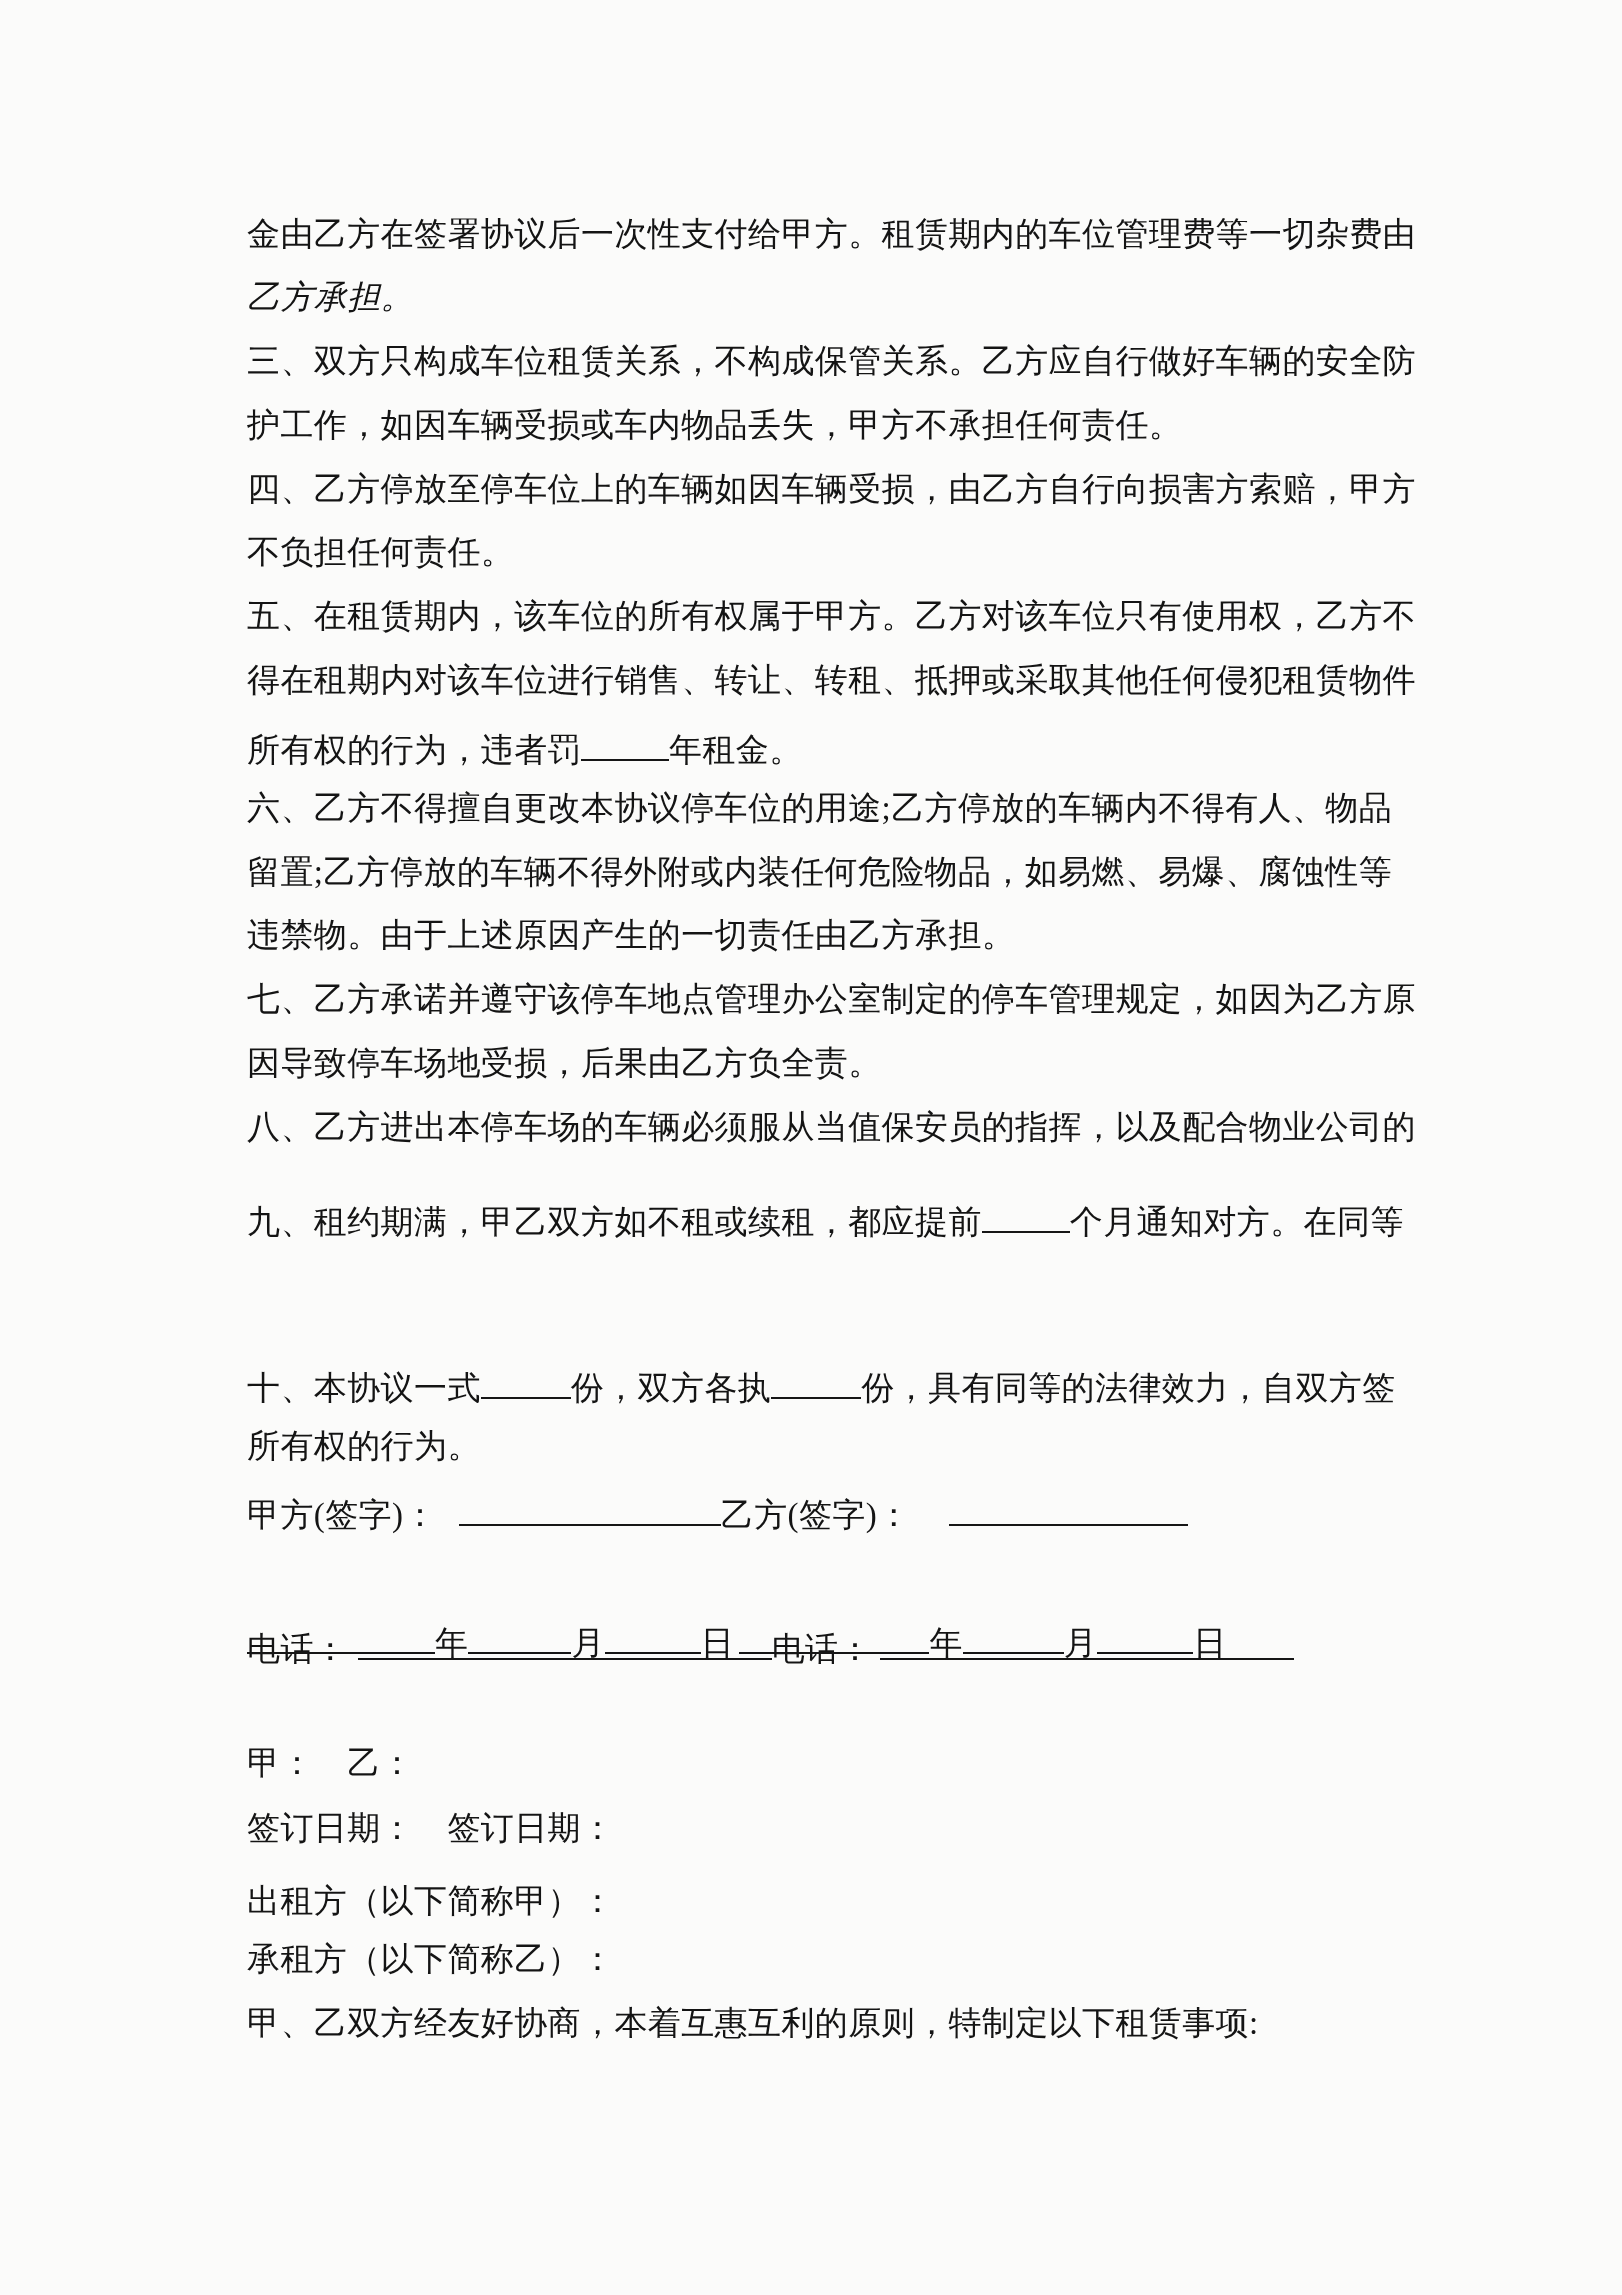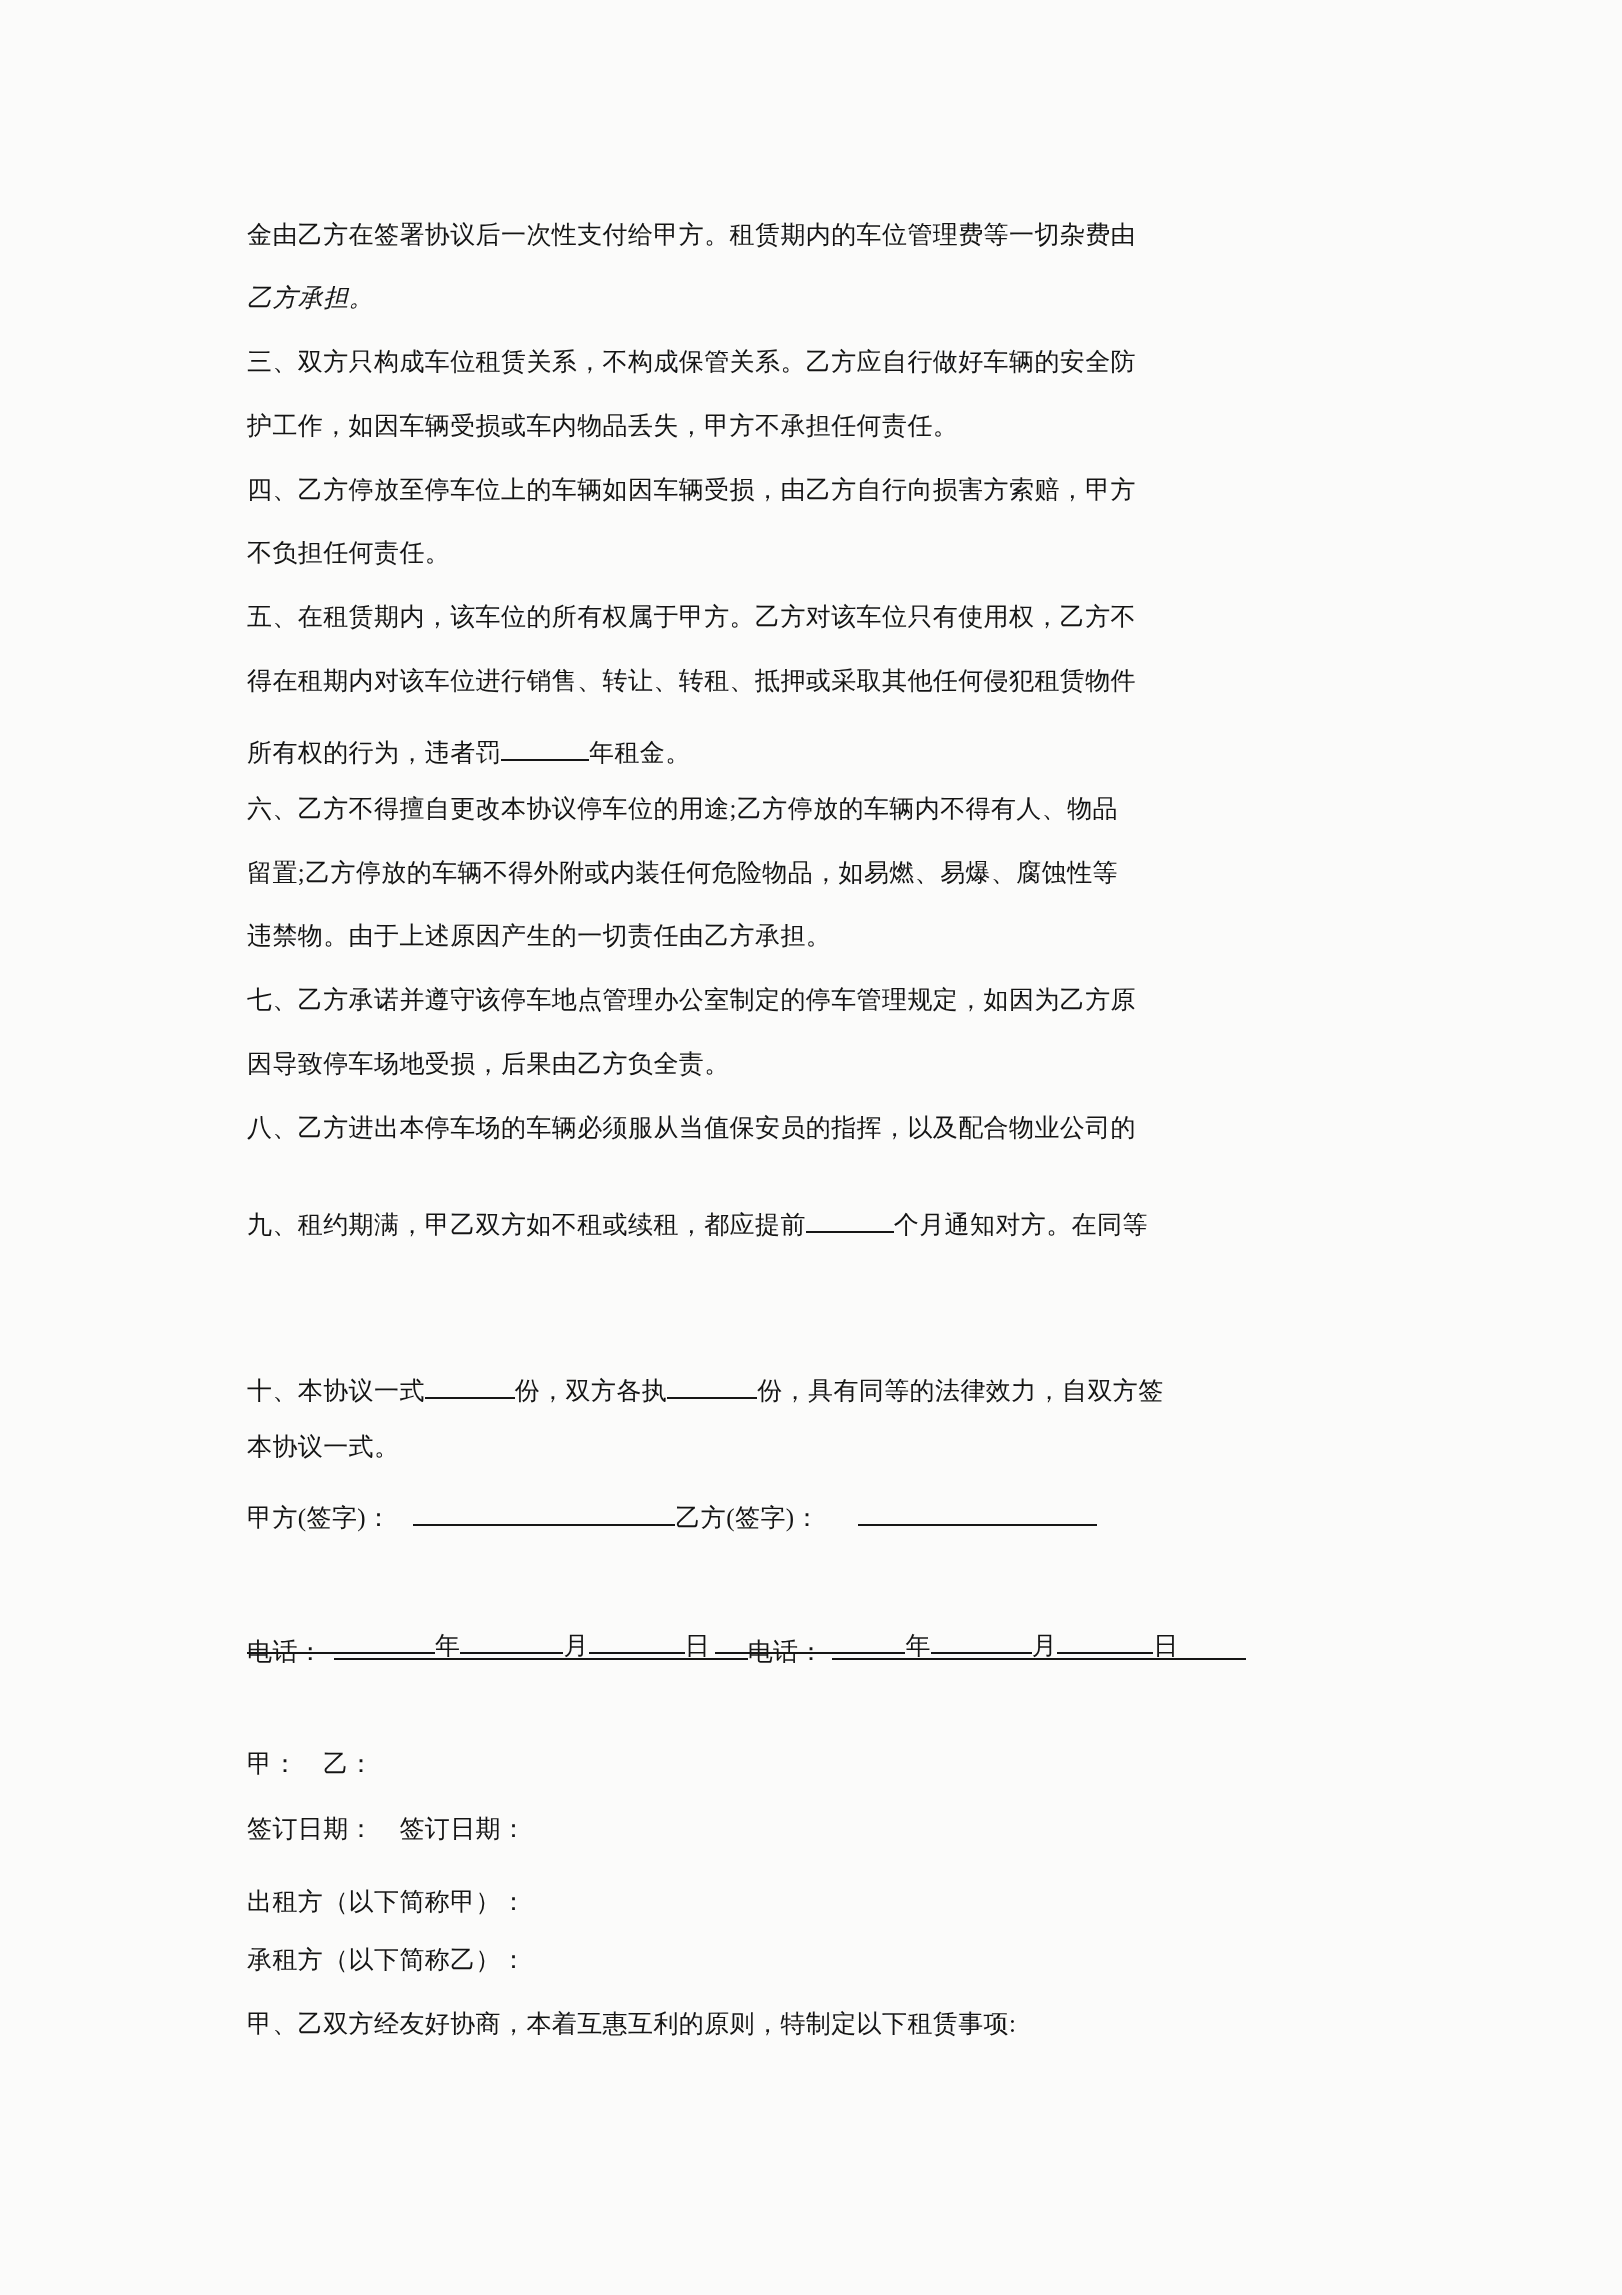--- a/index.html
+++ b/index.html
@@ -28,21 +28,21 @@
     top: 0;
     width: 1131px;
     height: 2295px;
   }
   .line {
     position: absolute;
     left: 0;
     width: 100%;
     height: 41px;
     line-height: 39px;
-    font-size: 25px;
+    font-size: 33px;
     letter-spacing: 0.4px;
     white-space: nowrap;
     color: #141414;
   }
   .blank {
     display: inline-block;
     height: 34px;
     border-bottom: 2px solid #161616;
     vertical-align: baseline;
   }
@@ -63,21 +63,21 @@
       <div class="line" style="top: 661px;"><span class="seg">得在租期内对该车位进行销售、转让、转租、抵押或采取其他任何侵犯租赁物件</span></div>
       <div class="line" style="top: 725px;"><span class="seg">所有权的行为，违者罚</span><span class="blank" style="width: 88px;"></span><span class="seg">年租金。</span></div>
       <div class="line" style="top: 789px;"><span class="seg">六、乙方不得擅自更改本协议停车位的用途;乙方停放的车辆内不得有人、物品</span></div>
       <div class="line" style="top: 853px;"><span class="seg">留置;乙方停放的车辆不得外附或内装任何危险物品，如易燃、易爆、腐蚀性等</span></div>
       <div class="line" style="top: 916px;"><span class="seg">违禁物。由于上述原因产生的一切责任由乙方承担。</span></div>
       <div class="line" style="top: 980px;"><span class="seg">七、乙方承诺并遵守该停车地点管理办公室制定的停车管理规定，如因为乙方原</span></div>
       <div class="line" style="top: 1044px;"><span class="seg">因导致停车场地受损，后果由乙方负全责。</span></div>
       <div class="line" style="top: 1108px;"><span class="seg">八、乙方进出本停车场的车辆必须服从当值保安员的指挥，以及配合物业公司的</span></div>
       <div class="line" style="top: 1197px;"><span class="seg">九、租约期满，甲乙双方如不租或续租，都应提前</span><span class="blank" style="width: 88px;"></span><span class="seg">个月通知对方。在同等</span></div>
       <div class="line" style="top: 1363px;"><span class="seg">十、本协议一式</span><span class="blank" style="width: 90px;"></span><span class="seg">份，双方各执</span><span class="blank" style="width: 90px;"></span><span class="seg">份，具有同等的法律效力，自双方签</span></div>
-      <div class="line" style="top: 1427px;"><span class="seg">本协议一式。</span></div>
+      <div class="line" style="top: 1427px;"><span class="seg">所有权的行为。</span></div>
       <div class="line" style="top: 1490px;"><span class="seg">甲方(签字)：</span><span class="blank" style="width: 262px; margin-left: 22px;"></span><span class="seg">乙方(签字)：</span><span class="blank" style="width: 239px; margin-left: 38px;"></span></div>
       <div class="line" style="top: 1624px;"><span class="seg">电话：</span><span class="blank" style="width: 414px; margin-left: 10.5px;"></span><span class="seg">电话：</span><span class="blank" style="width: 414px; margin-left: 7.9px;"></span></div>
       <div class="line" style="top: 1618px;"><span class="blank" style="width: 188px;"></span><span class="seg">年</span><span class="blank" style="width: 103px;"></span><span class="seg">月</span><span class="blank" style="width: 96px;"></span><span class="seg">日</span><span class="blank" style="width: 190px; margin-left: 5.2px;"></span><span class="seg">年</span><span class="blank" style="width: 101px;"></span><span class="seg">月</span><span class="blank" style="width: 96px;"></span><span class="seg">日</span></div>
       <div class="line" style="top: 1744px;"><span class="seg">甲：　乙：</span></div>
       <div class="line" style="top: 1809px;"><span class="seg">签订日期：　签订日期：</span></div>
       <div class="line" style="top: 1875px; margin-top: 7px;"><span class="seg">出租方（以下简称甲）：</span></div>
       <div class="line" style="top: 1940px;"><span class="seg">承租方（以下简称乙）：</span></div>
       <div class="line" style="top: 2004px;"><span class="seg">甲、乙双方经友好协商，本着互惠互利的原则，特制定以下租赁事项:</span></div>
     </div>
 </div>

